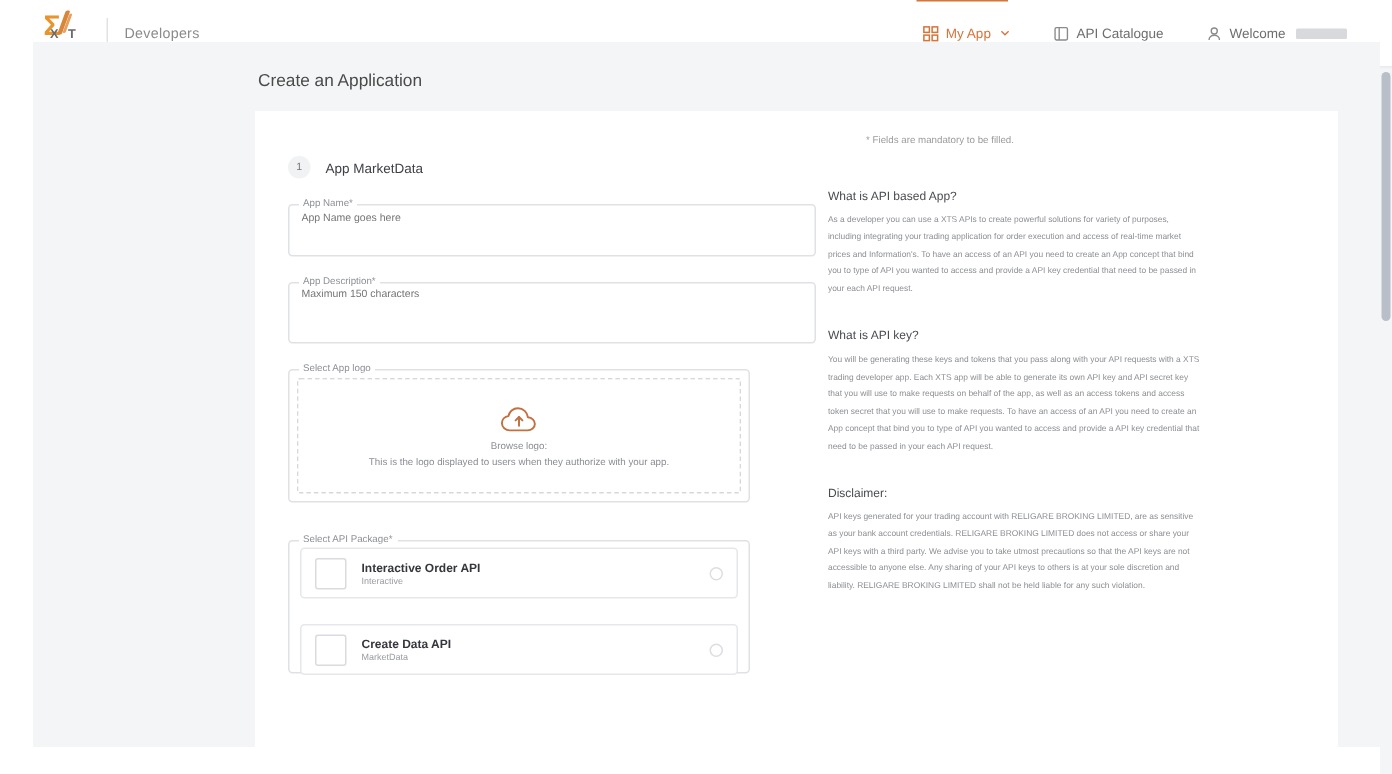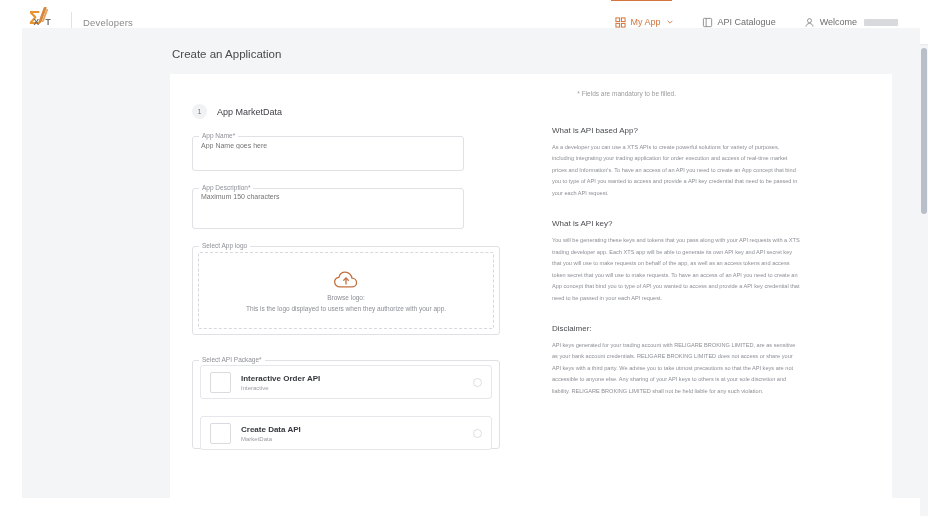--- a/index.html
+++ b/index.html
@@ -89,21 +89,21 @@
 
   .step-head { display: flex; align-items: center; gap: 10px; margin-bottom: 14px; }
   .step-num {
     width: 15px; height: 15px; border-radius: 50%;
     background: #f1f2f4; color: #70737a;
     font-size: 7px; display: flex; align-items: center; justify-content: center;
   }
   .step-title { font-size: 9px; color: #3f4147; }
 
   
-  .field { position: relative; margin-bottom: 14px; width: 272px; }
+  .field { position: relative; margin-bottom: 14px; width: 352px; }
   .field fieldset {
     position: absolute; inset: 0; border: 1px solid #dfe1e5; border-radius: 3px;
     pointer-events: none; padding: 0 6px; margin: 0; min-width: 0;
   }
   .field legend {
     font-size: 6.5px; color: #8e9097; padding: 0 3px; line-height: 1;
     max-width: 100%; white-space: nowrap;
   }
   .field .req { color: #8e9097; }
   .field input, .field textarea {

